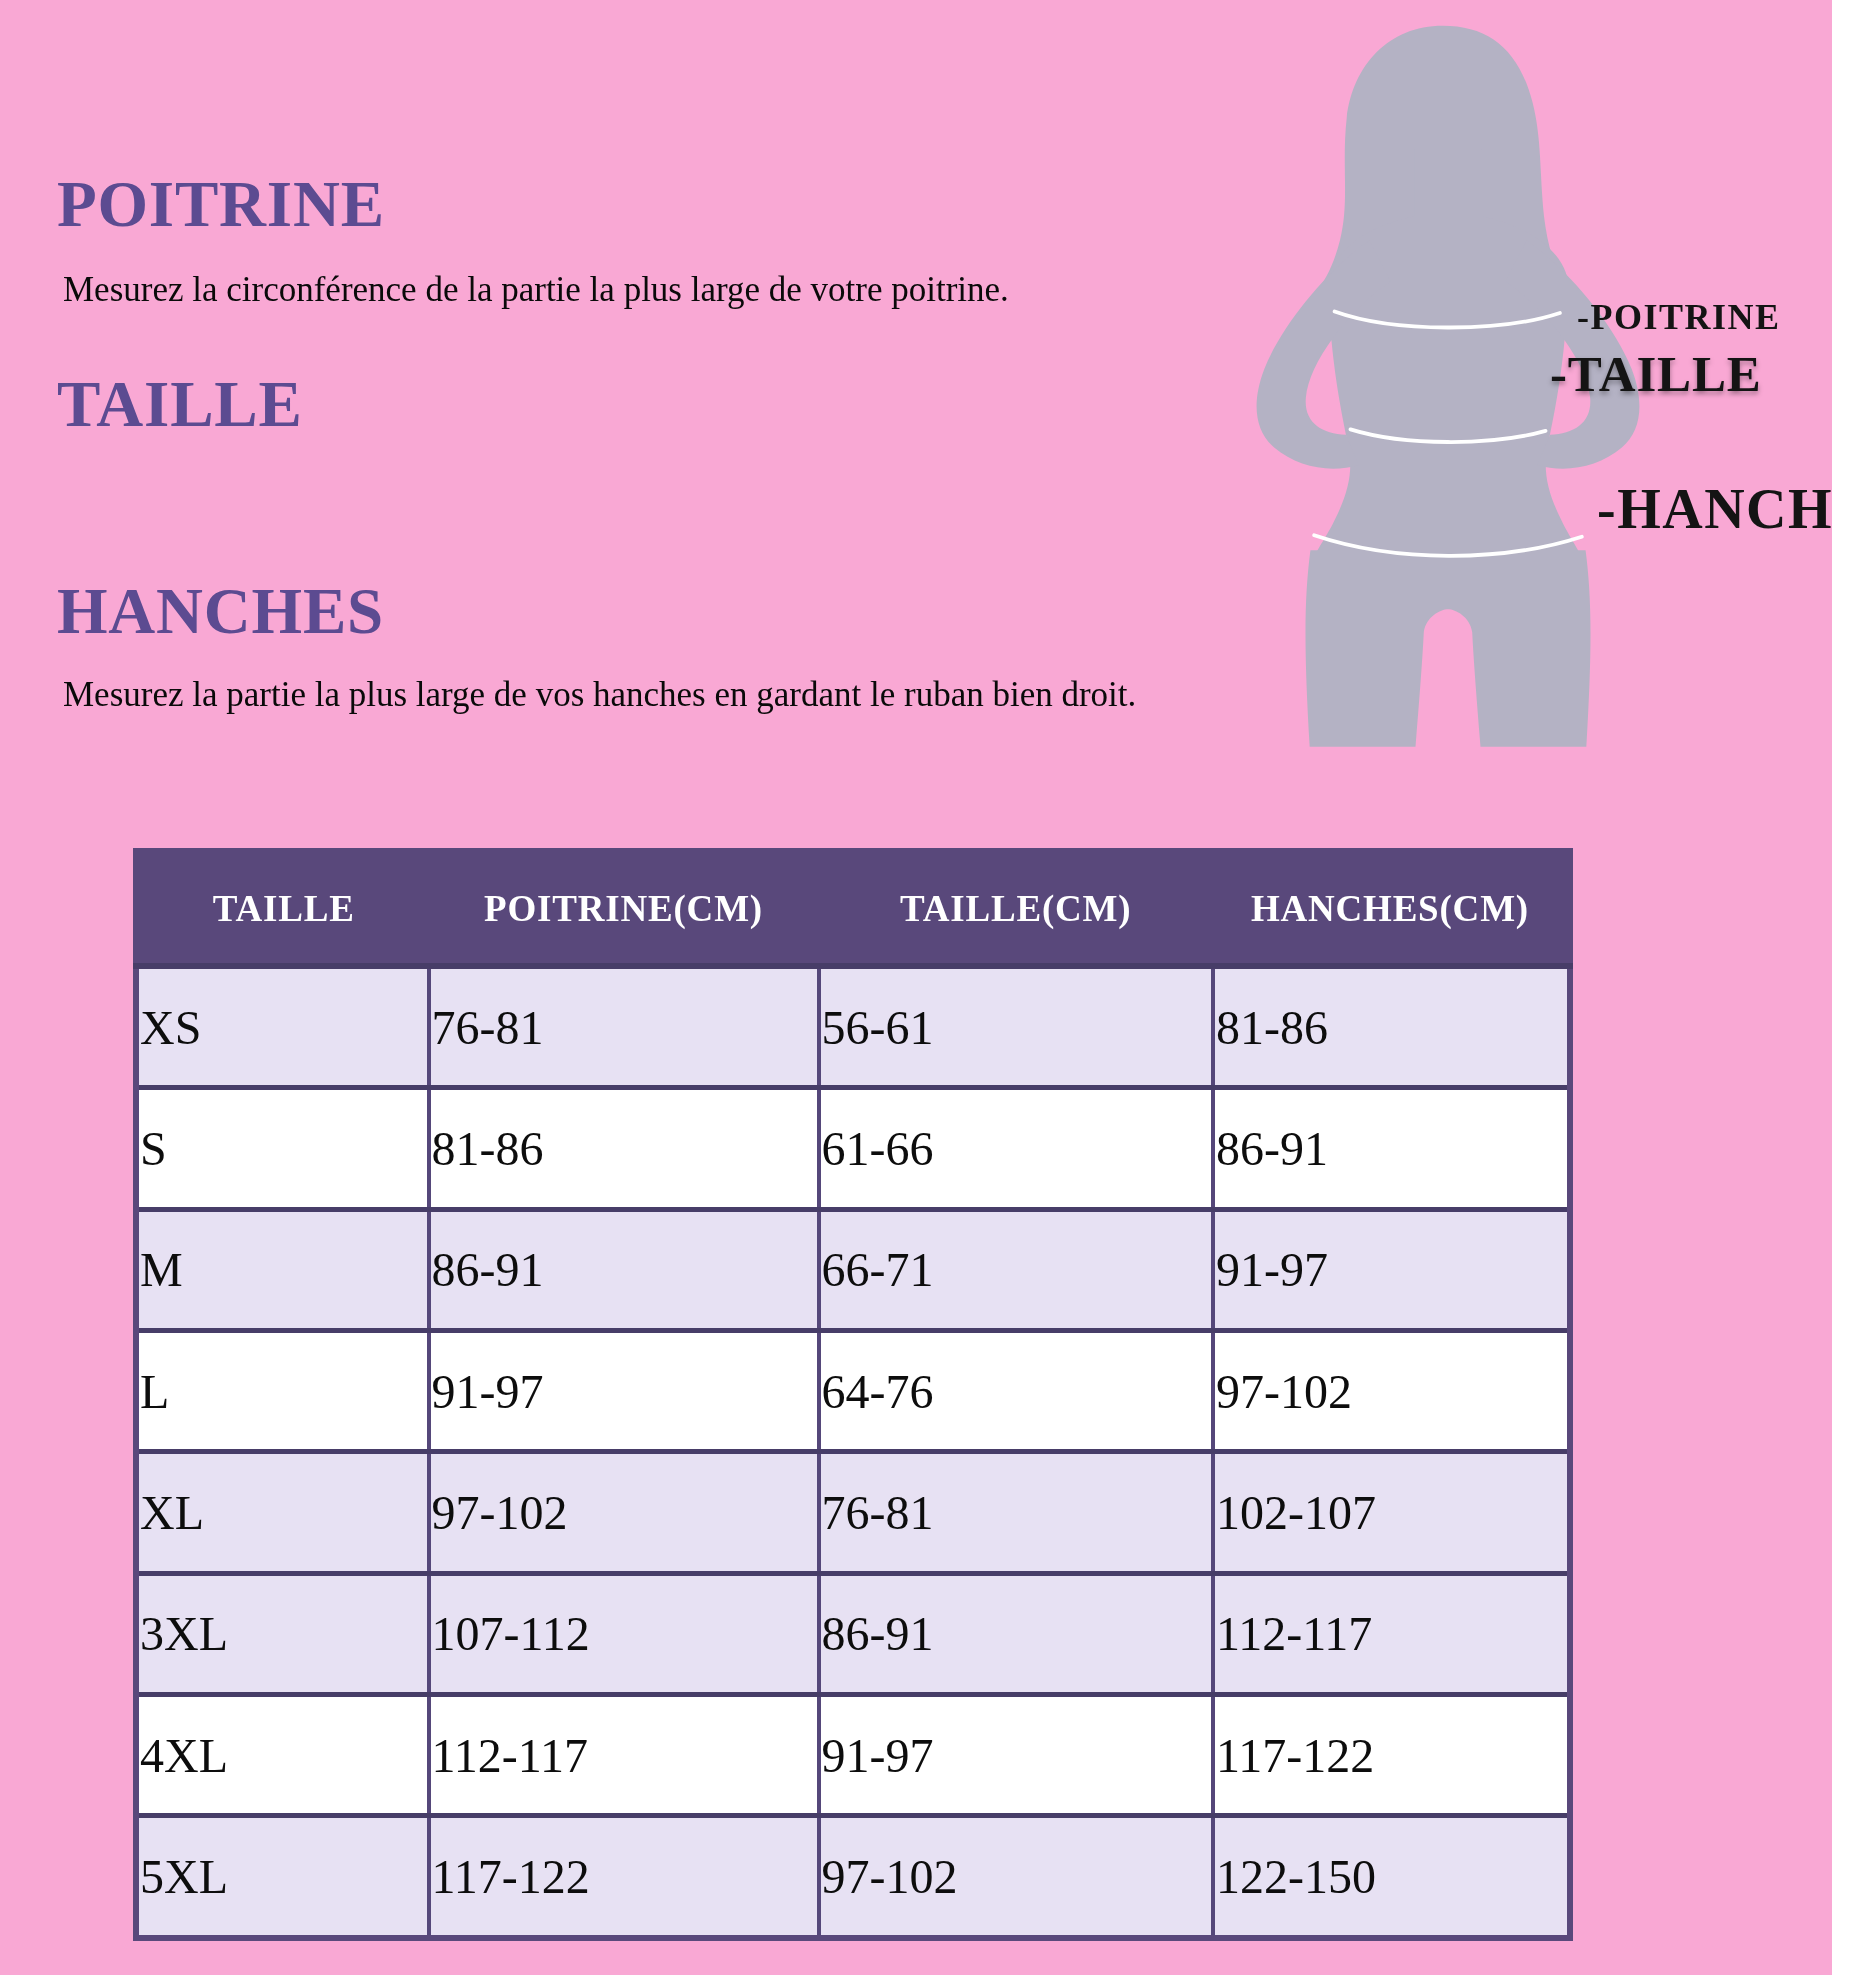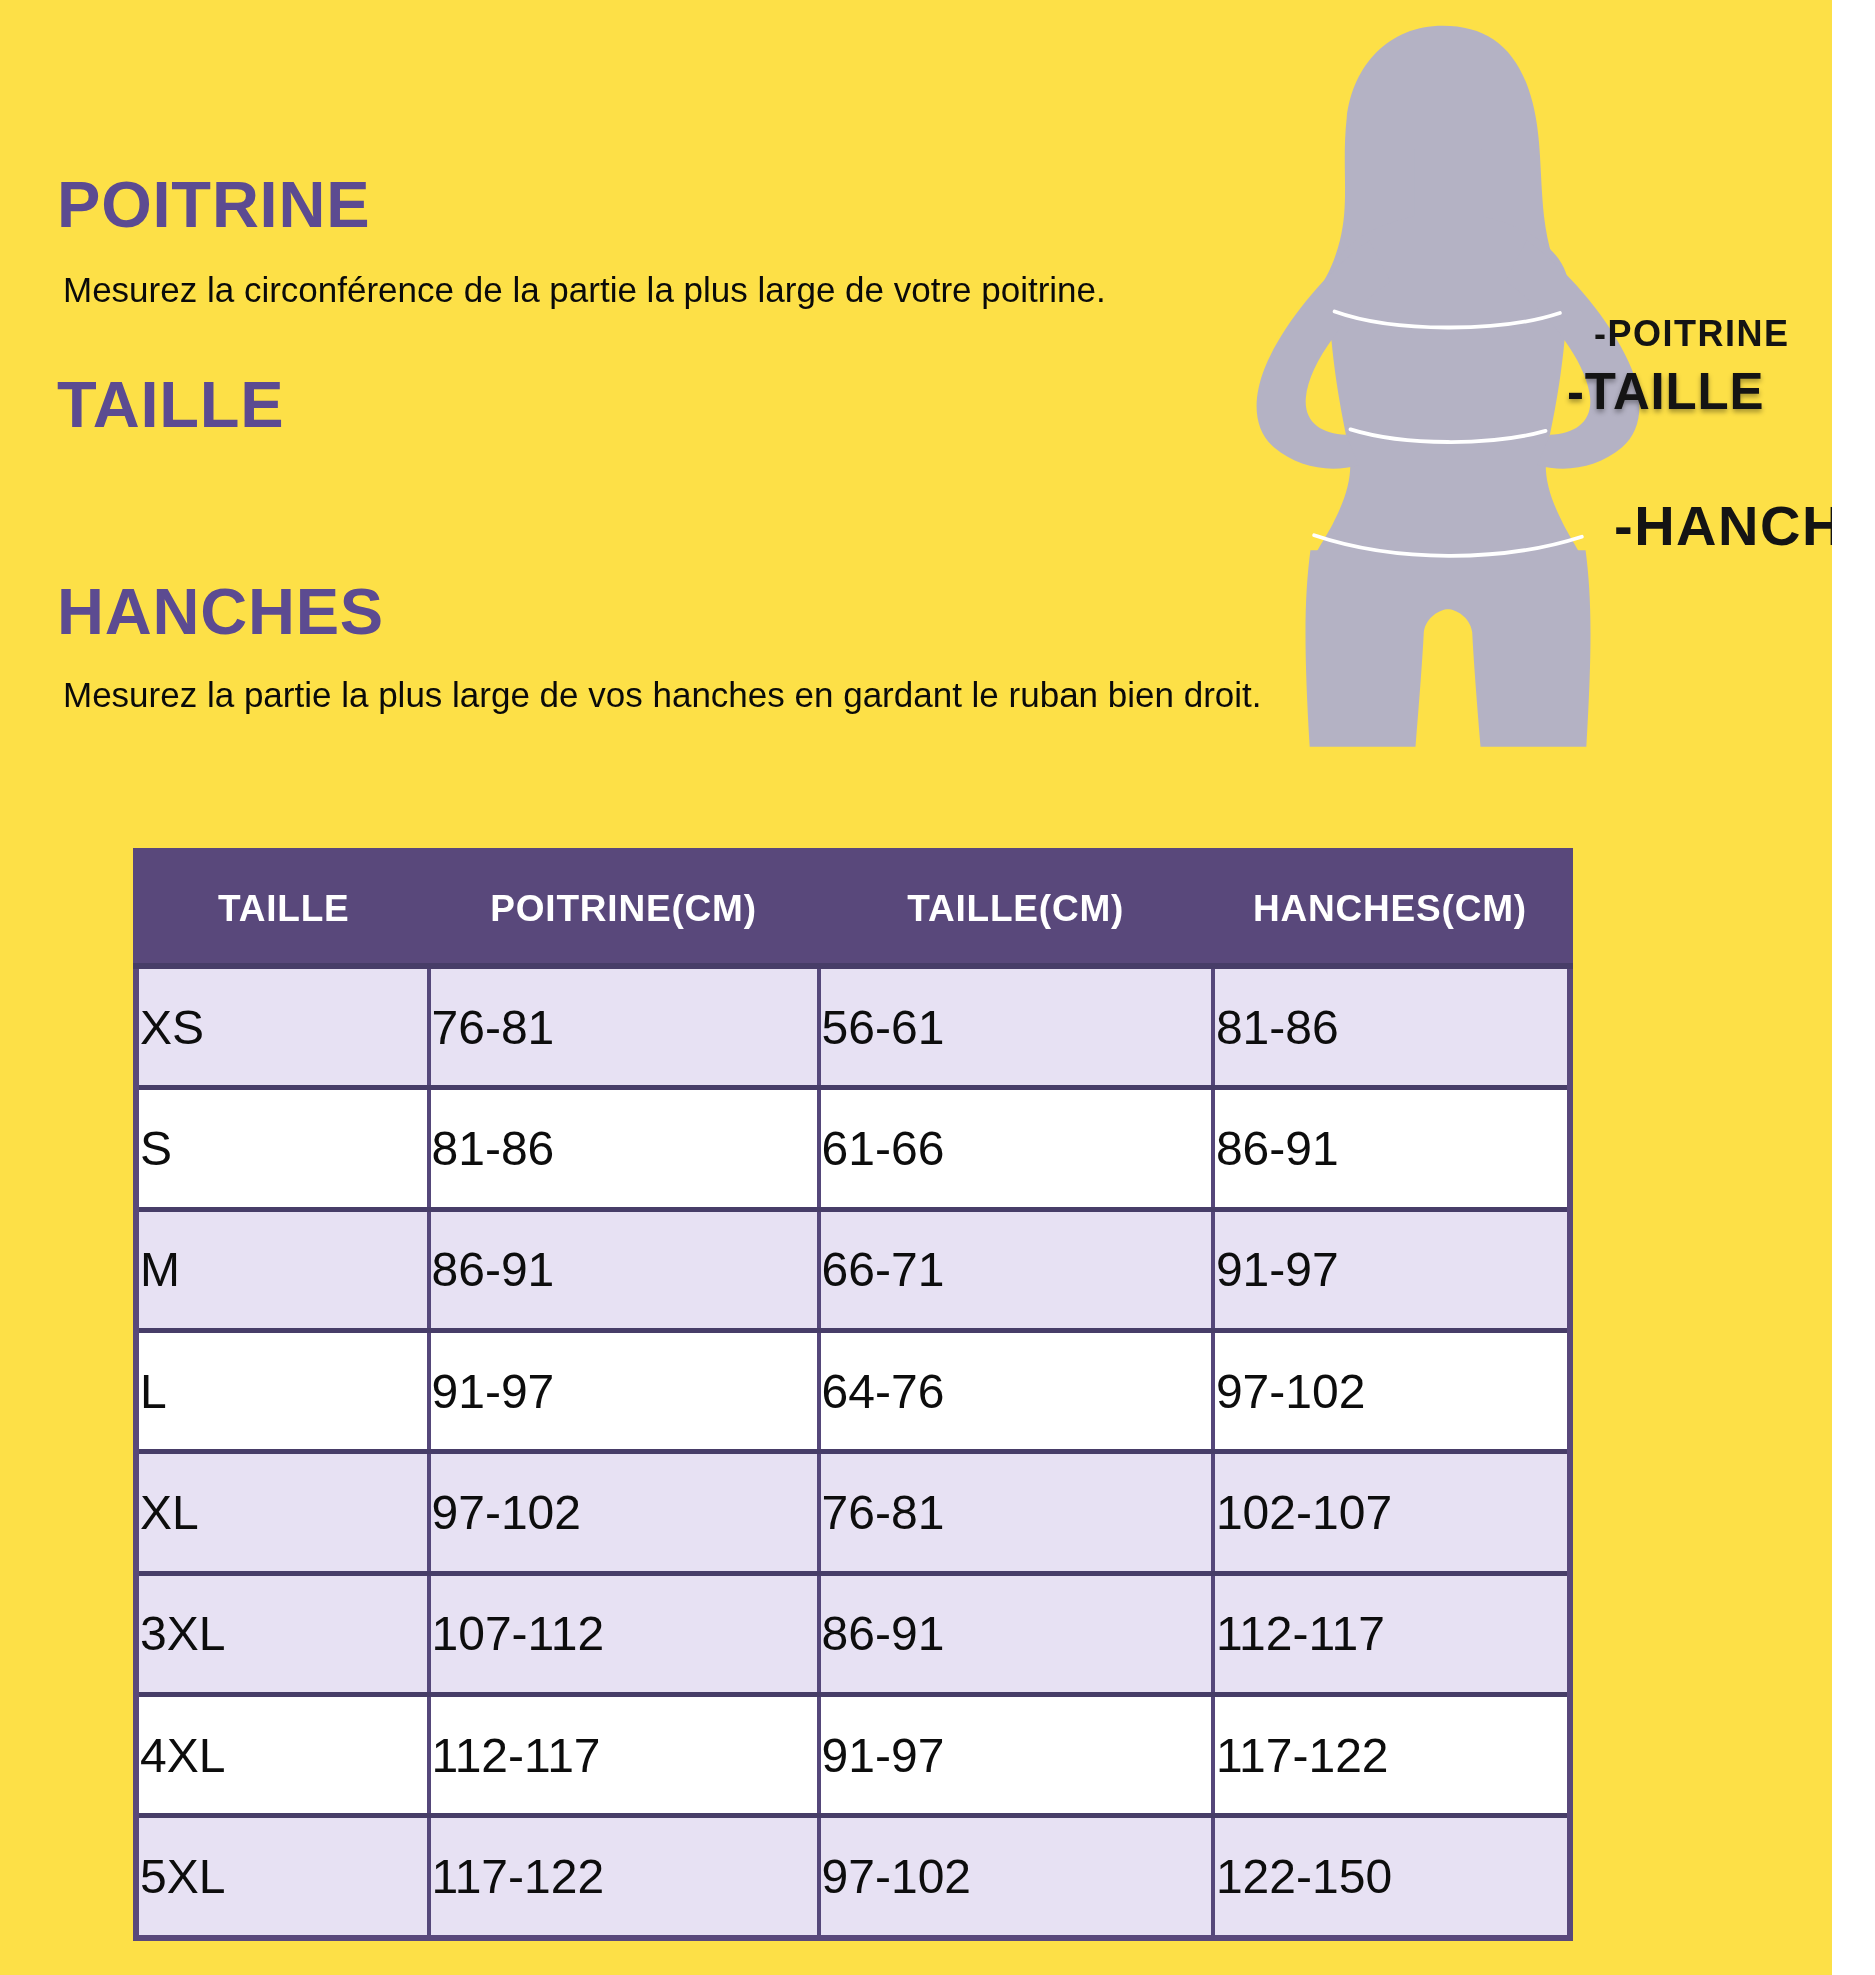--- a/index.html
+++ b/index.html
@@ -1,21 +1,21 @@
 <!DOCTYPE html>
 <html style="font-size:12px"><head>
 <meta charset="utf-8">
 <style>
   html,body{margin:0;padding:0;background:#ffffff;}
   .canvas{
     position:relative;
     width:1832px;
     height:1975px;
-    background:#fde047;
-    font-family:Liberation Sans, sans-serif;
+    background:#f9a8d4;
+    font-family:Liberation Serif, serif;
     overflow:hidden;
   }
   
   .sec-heading{
     position:absolute;
     left:57px;
     margin:0;
     font-size:65px;
     font-weight:bold;
     line-height:1;
@@ -41,21 +41,21 @@
   
   .figure-wrap{
     position:absolute;
     left:1191px;
     top:21px;
     width:514px;
     height:726px;
   }
   .fig-label{
     position:absolute;
-    margin:17px;
+    margin:0;
     color:#141414;
     line-height:1;
     white-space:nowrap;
   }
   #lbl-poitrine{
     left:1577px; top:299px;
     font-size:36px; font-weight:600; letter-spacing:1.5px;
   }
   #lbl-taille{
     left:1550px; top:349px;

